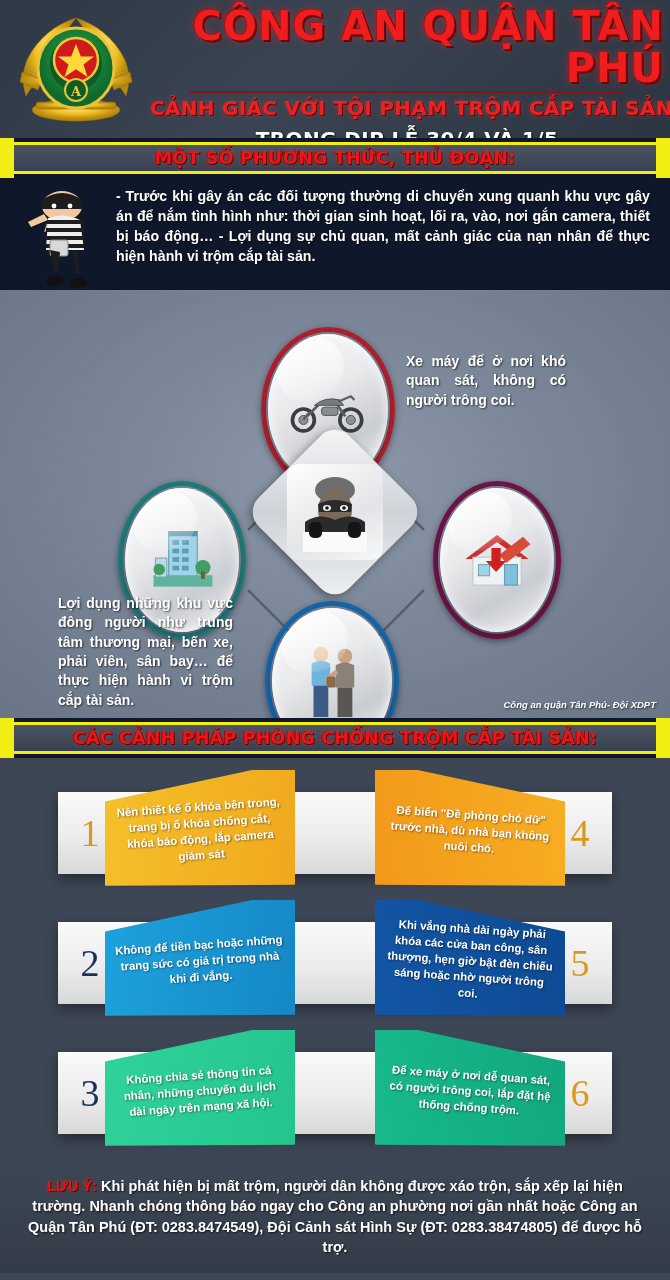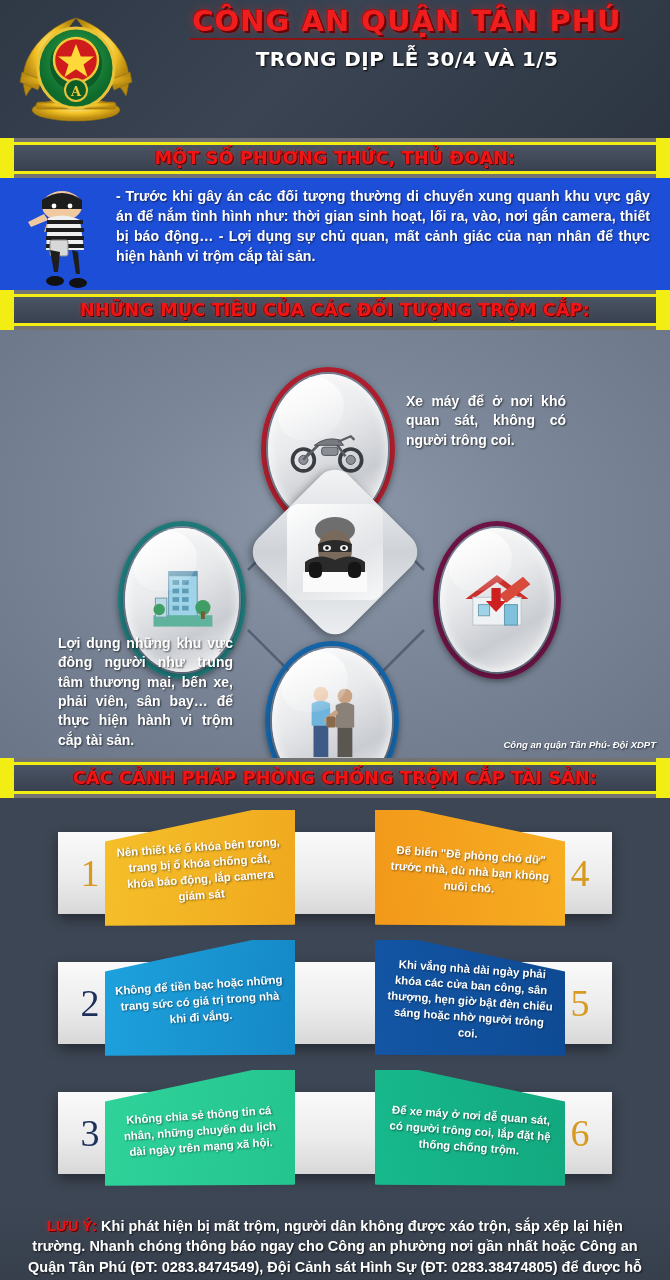--- a/index.html
+++ b/index.html
@@ -12,61 +12,62 @@
 
   
   .header {
     position:relative; height:138px;
     background:linear-gradient(135deg,#2f3845 0%,#3a4453 45%,#2c3541 100%);
     overflow:hidden;
   }
   .emblem { position:absolute; left:12px; top:10px; width:128px; height:120px; }
   .header-text { position:absolute; left:150px; top:6px; right:6px; text-align:center; }
   .title-main {
-    font-size:29px; font-weight:bold; color:#ef1d1d;
+    font-size:40px; font-weight:bold; color:#ef1d1d;
     letter-spacing:1px; line-height:1.04;
     text-shadow:2px 2px 0 #6e0000, -1px -1px 0 #a81111, 0 0 10px rgba(255,40,40,.45);
     font-family:"DejaVu Sans", sans-serif;
+    text-align:right;
   }
   .title-rule { height:2px; background:#8a1414; margin:2px 40px 3px 40px; }
   .title-sub {
     font-size:20px; font-weight:bold; color:#ef2020; letter-spacing:.3px;
     text-shadow:1px 1px 0 #5e0000, 0 0 7px rgba(255,60,60,.4);
     font-family:"DejaVu Sans", sans-serif;
     white-space:nowrap;
   }
   .title-sub2 {
     margin-top:7px; font-size:20px; font-weight:bold; color:#ffffff;
     letter-spacing:.4px; text-shadow:1px 1px 2px #000;
     font-family:"DejaVu Sans", sans-serif;
   }
 
   
-  .bar-wrap { position:relative; padding:4px 0; background:#737373; }
+  .bar-wrap { position:relative; padding:4px 0; background:#0f172a; }
   .bar {
     position:relative; margin:0 14px; height:32px;
     background:linear-gradient(180deg,#4a5464 0%,#39414f 100%);
     border-top:3px solid #f2ee14; border-bottom:3px solid #f2ee14;
     display:flex; align-items:center; justify-content:center;
   }
   .bar:before, .bar:after {
     content:""; position:absolute; top:-7px; width:14px; height:46px;
     background:#f2ee14;
   }
   .bar:before { left:-14px; }
   .bar:after  { right:-14px; }
   .bar-label {
     font-size:17.5px; font-weight:bold; color:#f01414; letter-spacing:.2px;
     text-shadow:1px 1px 0 #5a0000, -1px 0 0 #8c0f0f, 0 0 6px rgba(255,50,50,.4);
     font-family:"DejaVu Sans", sans-serif; white-space:nowrap;
   }
 
   
   .methods {
-    position:relative; background:#1d4ed8; padding:8px 10px 10px 0;
+    position:relative; background:#0f172a; padding:8px 10px 10px 0;
     min-height:112px;
   }
   .thief-art { position:absolute; left:14px; top:6px; width:100px; height:105px; }
   .methods-text {
     margin-left:116px; color:#fff; font-size:14.2px; font-weight:bold;
     line-height:1.42; text-align:justify; padding-right:10px;
     text-shadow:1px 1px 2px rgba(0,0,0,.6);
   }
 
   
@@ -193,20 +194,21 @@
         <ellipse cx="64" cy="54" rx="26" ry="27" fill="#0d5c26"></ellipse>
         <circle cx="64" cy="50" r="22" fill="#cf1b1b" stroke="#f0c837" stroke-width="2.5"></circle>
         <path d="M64 34 L68.8 46.5 L82 46.5 L71.5 54.4 L75.5 67 L64 59.2 L52.5 67 L56.5 54.4 L46 46.5 L59.2 46.5Z" fill="#ffd93a"></path>
         <circle cx="64" cy="80" r="11" fill="#0d5c26" stroke="#e8c33a" stroke-width="2"></circle>
         <text x="64" y="86" font-size="13" font-weight="bold" fill="#f0c837" text-anchor="middle" font-family="DejaVu Serif, serif">A</text>
       </svg>
     </div>
     <div class="header-text">
       <div class="title-main">CÔNG AN QUẬN TÂN PHÚ</div>
       <div class="title-rule"></div>
+      <div class="title-sub">CẢNH GIÁC VỚI TỘI PHẠM TRỘM CẮP TÀI SẢN</div>
       <div class="title-sub2">TRONG DỊP LỄ 30/4 VÀ 1/5</div>
     </div>
   </div>
 
   <div class="bar-wrap">
     <div class="bar">
       <span class="bar-label">MỘT SỐ PHƯƠNG THỨC, THỦ ĐOẠN:</span>
     </div>
   </div>
 
@@ -232,25 +234,20 @@
         <rect x="36" y="56" width="18" height="16" rx="2" fill="#d8d8d8" stroke="#888"></rect>
         <path d="M36 66 L40 88 L44 88 L46 68Z" fill="#1d1d1d"></path>
         <path d="M58 66 L62 90 L66 90 L64 68Z" fill="#1d1d1d"></path>
         <ellipse cx="41" cy="97" rx="9" ry="5" fill="#111"></ellipse>
         <ellipse cx="64" cy="99" rx="9" ry="5" fill="#111"></ellipse>
       </svg>
     </div>
     <div class="methods-text">- Trước khi gây án các đối tượng thường di chuyển xung quanh khu vực gây án để nắm tình hình như: thời gian sinh hoạt, lối ra, vào, nơi gắn camera, thiết bị báo động… - Lợi dụng sự chủ quan, mất cảnh giác của nạn nhân để thực hiện hành vi trộm cắp tài sản.</div>
   </div>
 
-  <div class="bar-wrap">
-    <div class="bar">
-      <span class="bar-label">NHỮNG MỤC TIÊU CỦA CÁC ĐỐI TƯỢNG TRỘM CẮP:</span>
-    </div>
-  </div>
 
   <div class="diagram">
 
     <svg width="670" height="428" style="position:absolute;left:0;top:0">
       <g stroke="#4d5a6c" stroke-width="2.5" fill="none" opacity="0.85">
         <path d="M300 188 L248 240"></path>
         <path d="M372 188 L424 240"></path>
         <path d="M248 300 L300 352"></path>
         <path d="M424 300 L372 352"></path>
       </g>

